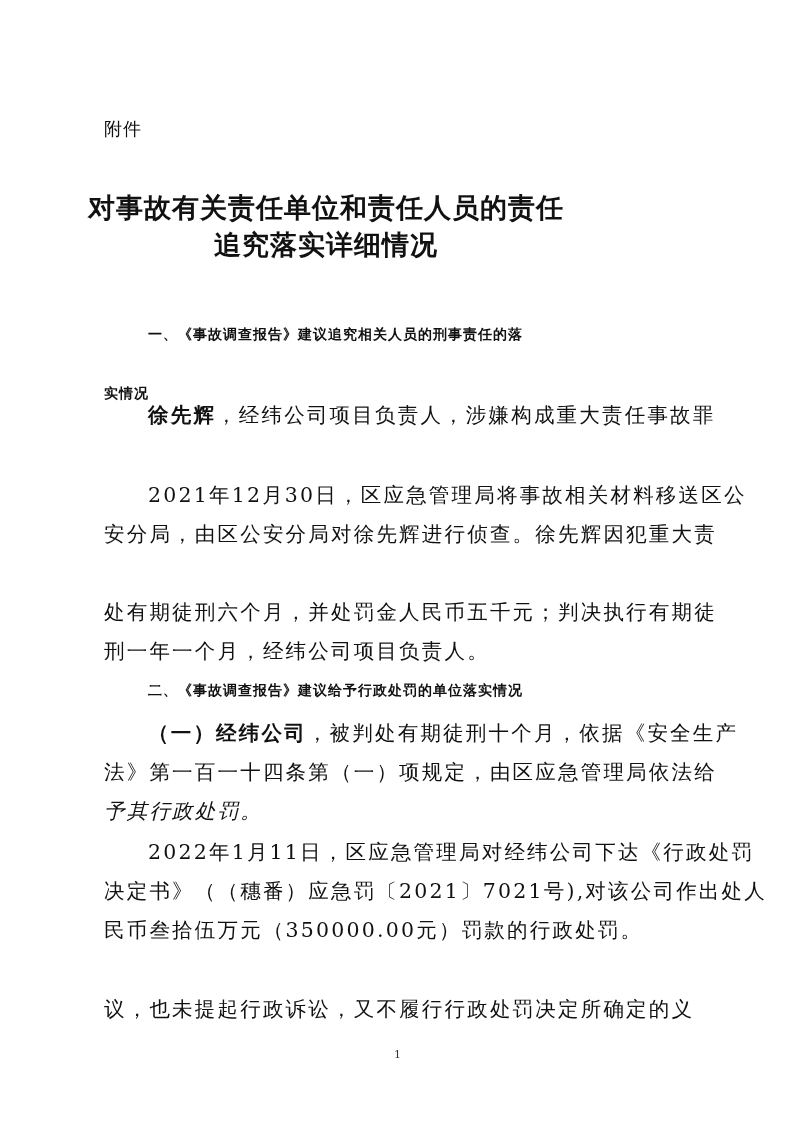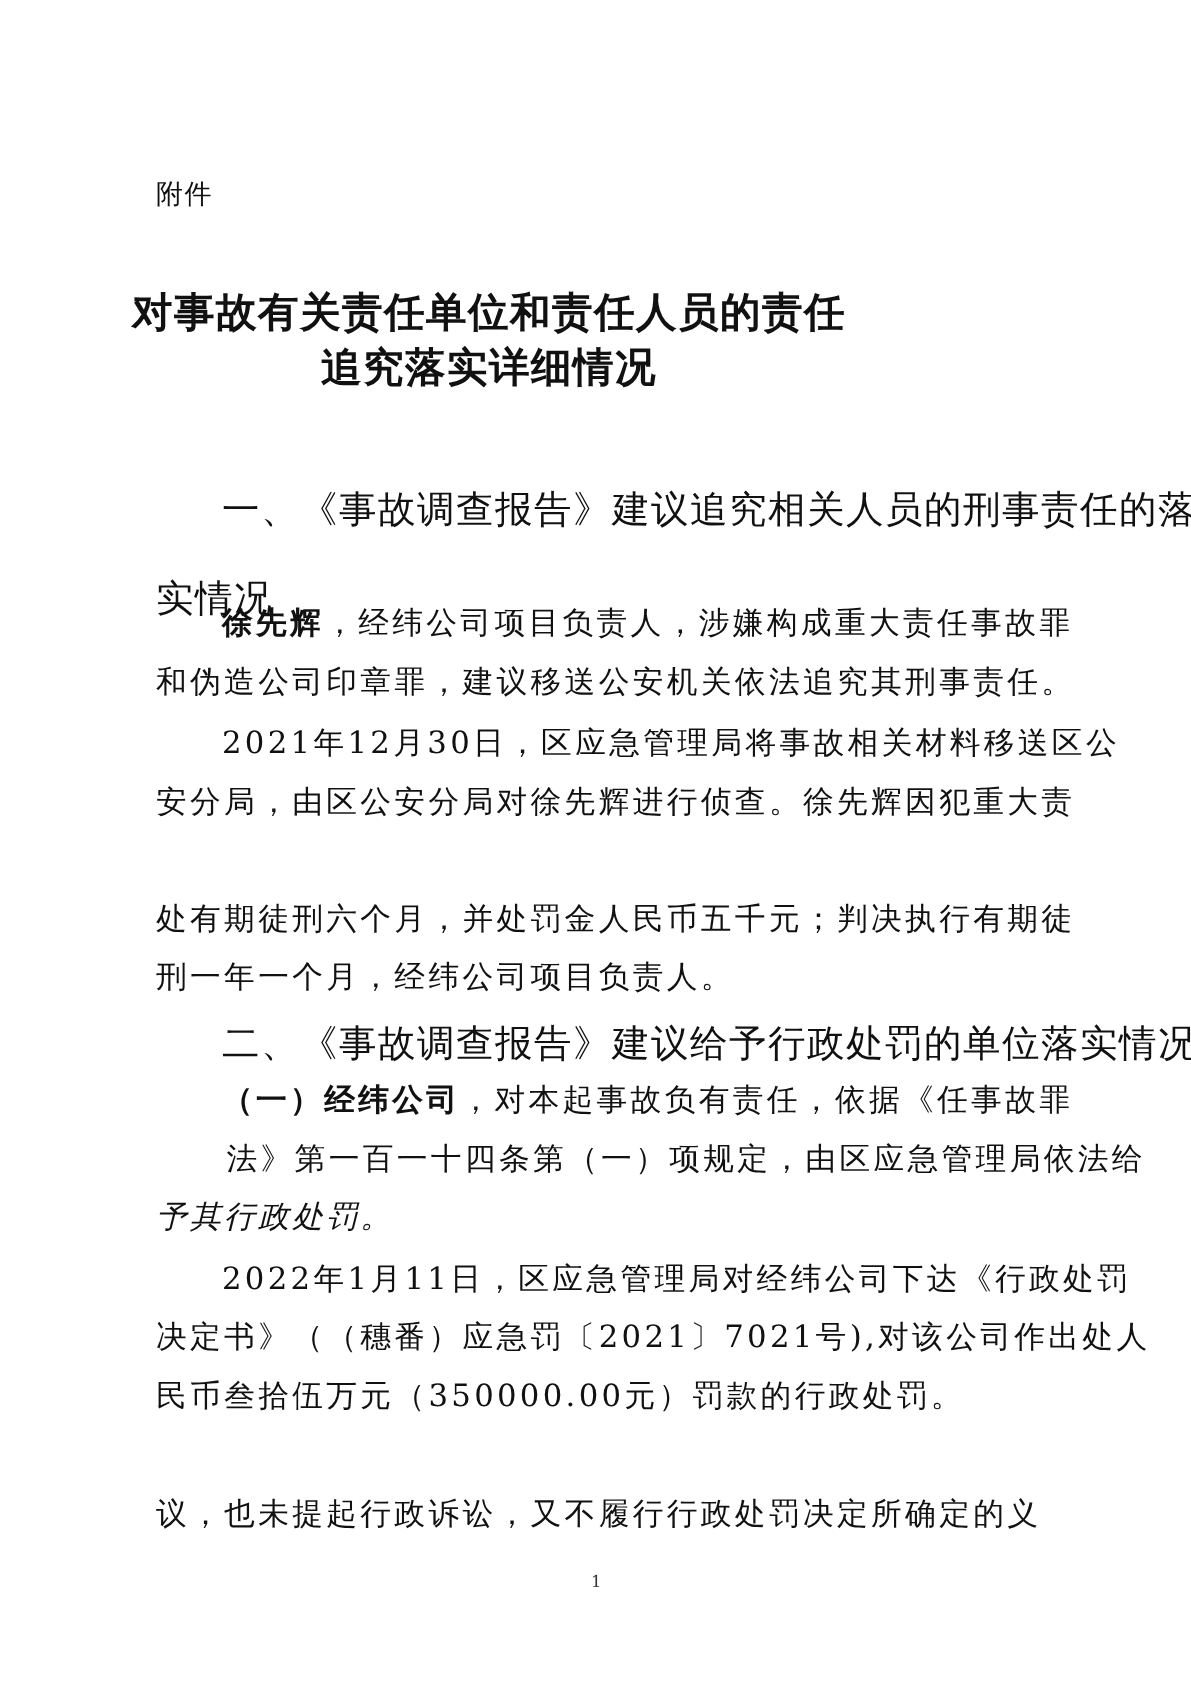--- a/index.html
+++ b/index.html
@@ -8,49 +8,48 @@
   .page { position: absolute; left: 0; top: 0; width: 794px; height: 1123px; }
   .attach { position: absolute; left: 104px; top: 117px; font-size: 18px;
             font-family: "DejaVu Sans", sans-serif; letter-spacing: 1px; }
   .title { position: absolute; left: 0; width: 652px; text-align: center;
            font-size: 27px; font-weight: bold; letter-spacing: 1px;
            font-family: "DejaVu Serif", serif; }
   .t1 { top: 190px; }
   .t2 { top: 227px; }
   .line { position: absolute; left: 104px; width: 600px; font-size: 20.5px;
           white-space: nowrap; letter-spacing: 2.2px; line-height: 1; }
-  .line.h { font-family: "DejaVu Sans", sans-serif; font-weight: normal; letter-spacing: 1px; font-size: 25px; }
+  .line.h { font-family: "DejaVu Sans", sans-serif; font-weight: bold; letter-spacing: 1px; font-size: 14px; }
   .line .b { font-weight: bold; }
   .line.indent { padding-left: 44px; }
   .pagenum { position: absolute; left: 394px; top: 1048px; font-size: 11px; color: #333; }
 </style>
 </head>
 <body>
 
 <div class="page">
   <div class="attach">附件</div>
 
   <div class="title t1">对事故有关责任单位和责任人员的责任</div>
   <div class="title t2">追究落实详细情况</div>
 
   <div class="line h indent" style="top:327px;">一、《事故调查报告》建议追究相关人员的刑事责任的落</div>
   <div class="line h" style="top:366px;margin-top:20px;">实情况</div>
 
   <div class="line indent" style="top:405px;"><span class="b">徐先辉</span><span>，经纬公司项目负责人，涉嫌构成重大责任事故罪</span></div>
-  <div class="line" style="top:444px;">和伪造公司印章罪，建议移送公安机关依法追究其刑事责任。</div>
 
   <div class="line indent" style="top:485px;">2021年12月30日，区应急管理局将事故相关材料移送区公</div>
   <div class="line" style="top:524px;">安分局，由区公安分局对徐先辉进行侦查。徐先辉因犯重大责</div>
   <div class="line" style="top:602px;">处有期徒刑六个月，并处罚金人民币五千元；判决执行有期徒</div>
   <div class="line" style="top:641px;">刑一年一个月，经纬公司项目负责人。</div>
 
   <div class="line h indent" style="top:683px;">二、《事故调查报告》建议给予行政处罚的单位落实情况</div>
 
-  <div class="line indent" style="top:723px;"><span class="b">（一）经纬公司</span><span>，对本起事故负有责任，依据《任事故罪</span></div>
-  <div class="line" style="top:762px;margin-left:47px;">法》第一百一十四条第（一）项规定，由区应急管理局依法给</div>
+  <div class="line indent" style="top:723px;"><span class="b">（一）经纬公司</span><span>，被判处有期徒刑十个月，依据《安全生产</span></div>
+  <div class="line" style="top:762px;">法》第一百一十四条第（一）项规定，由区应急管理局依法给</div>
   <div class="line" style="top:801px;font-style:italic;">予其行政处罚。</div>
 
   <div class="line indent" style="top:842px;">2022年1月11日，区应急管理局对经纬公司下达《行政处罚</div>
   <div class="line" style="top:881px;">决定书》（（穗番）应急罚〔2021〕7021号),对该公司作出处人</div>
   <div class="line" style="top:920px;">民币叁拾伍万元（350000.00元）罚款的行政处罚。</div>
 
   <div class="line" style="top:999px;">议，也未提起行政诉讼，又不履行行政处罚决定所确定的义</div>
 
   <div class="pagenum">1</div>
 </div>

